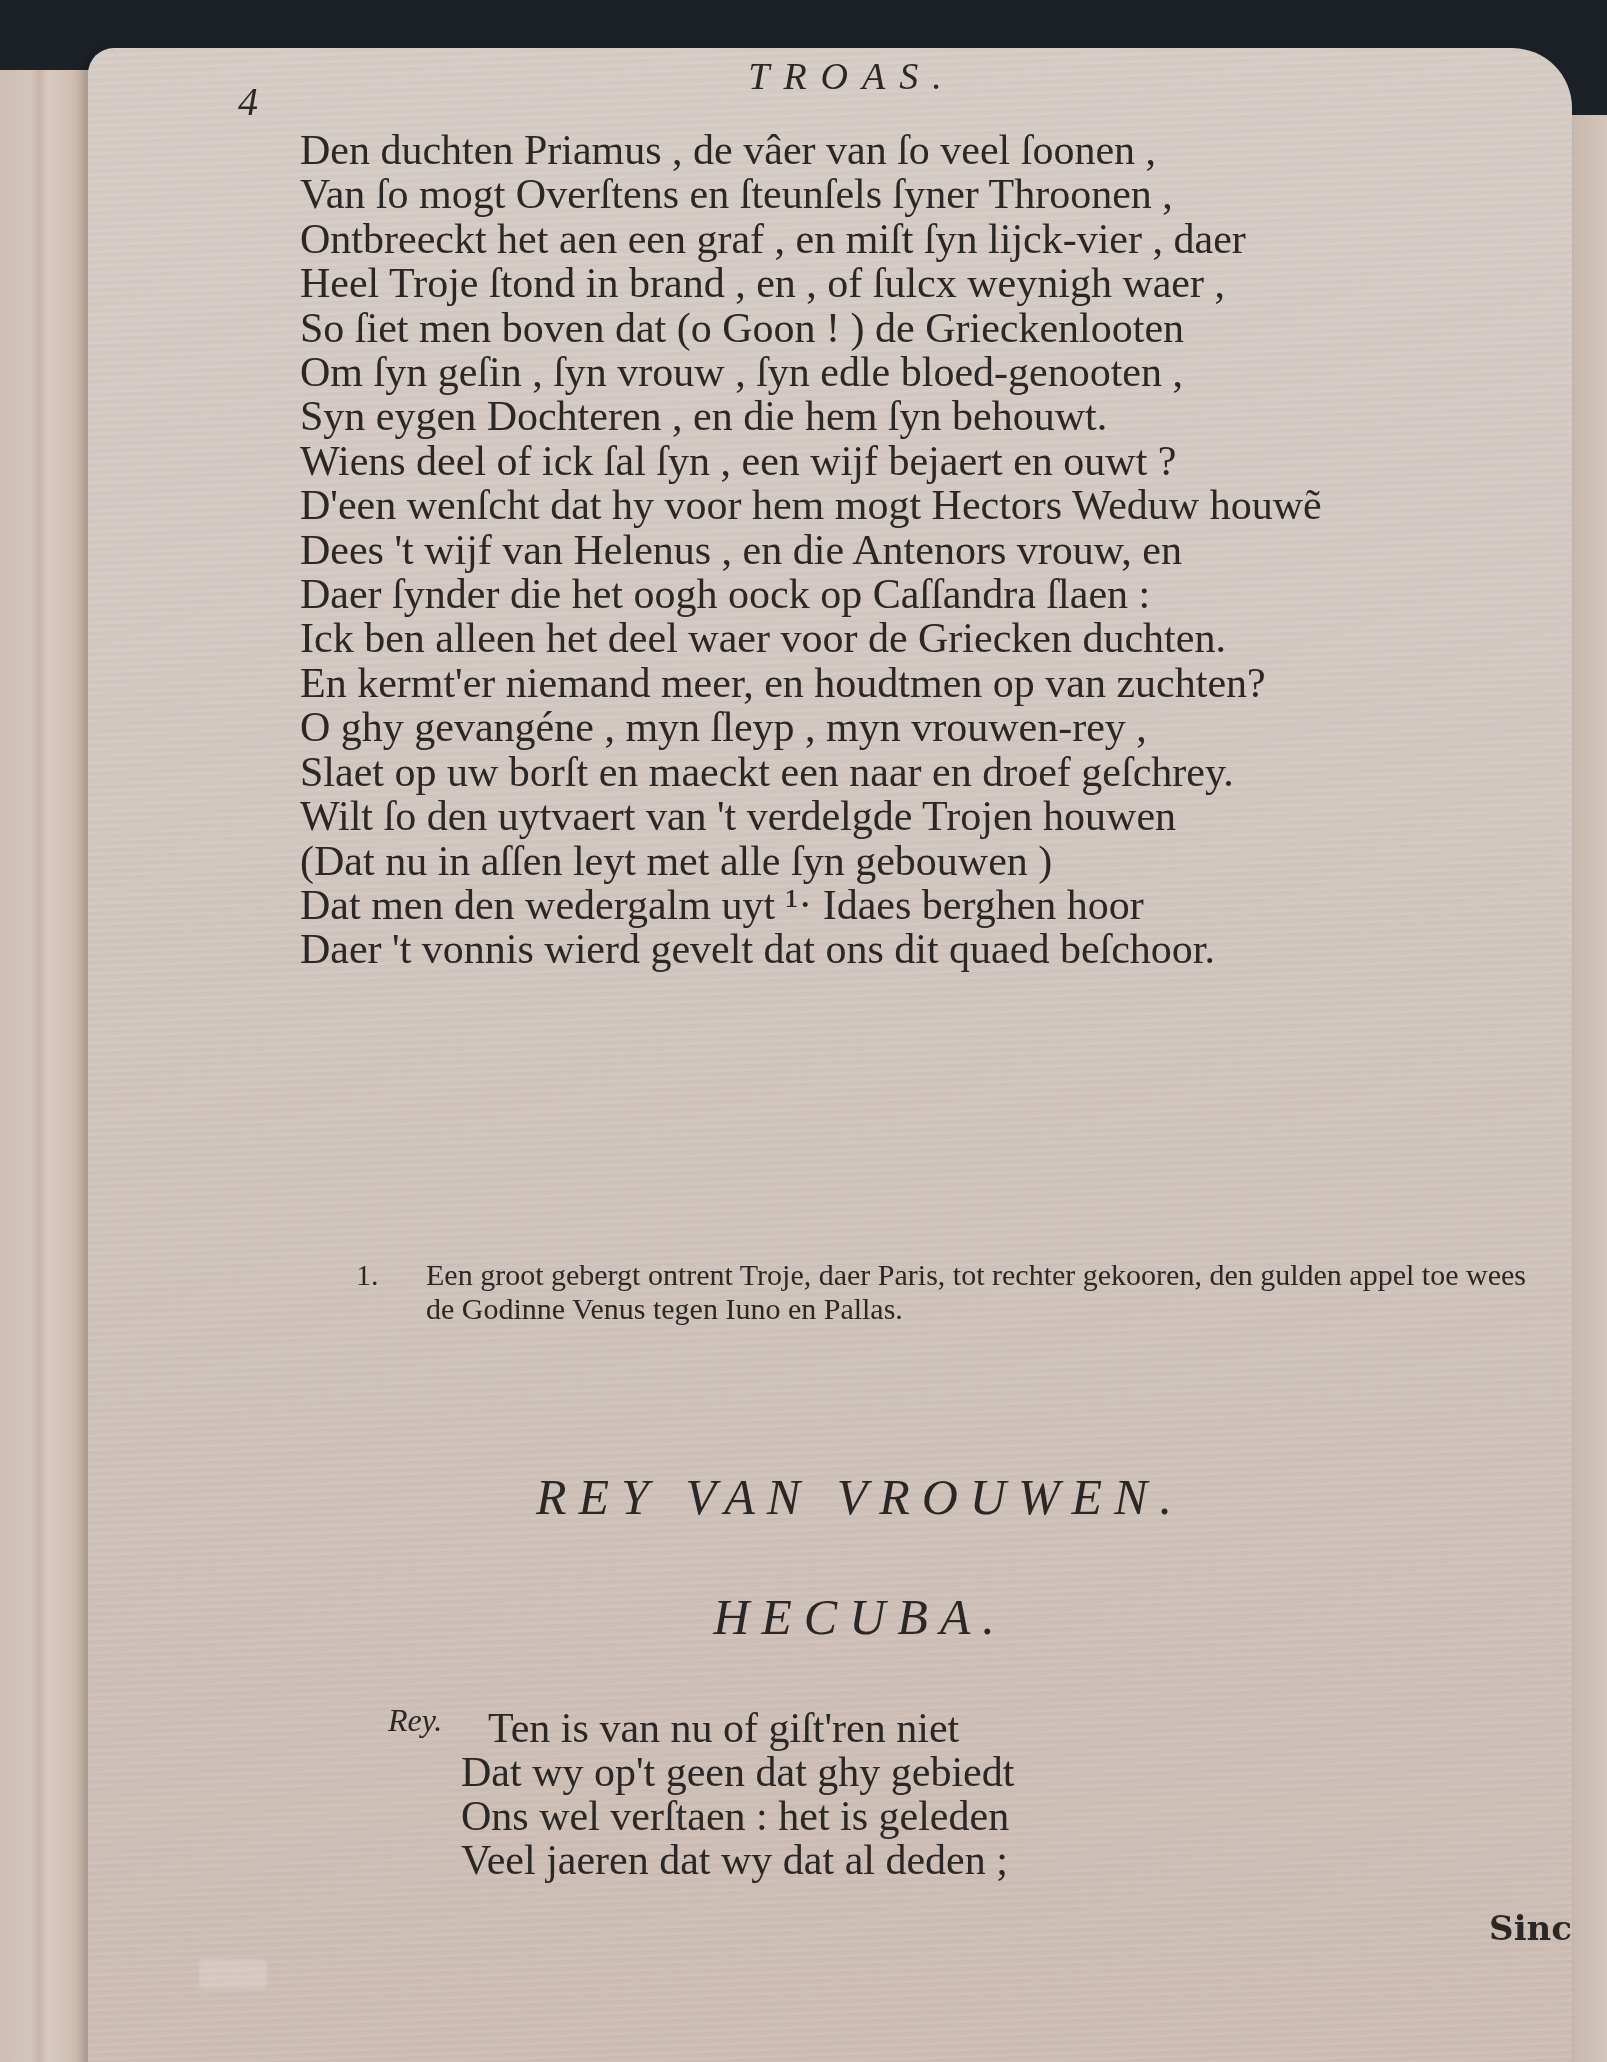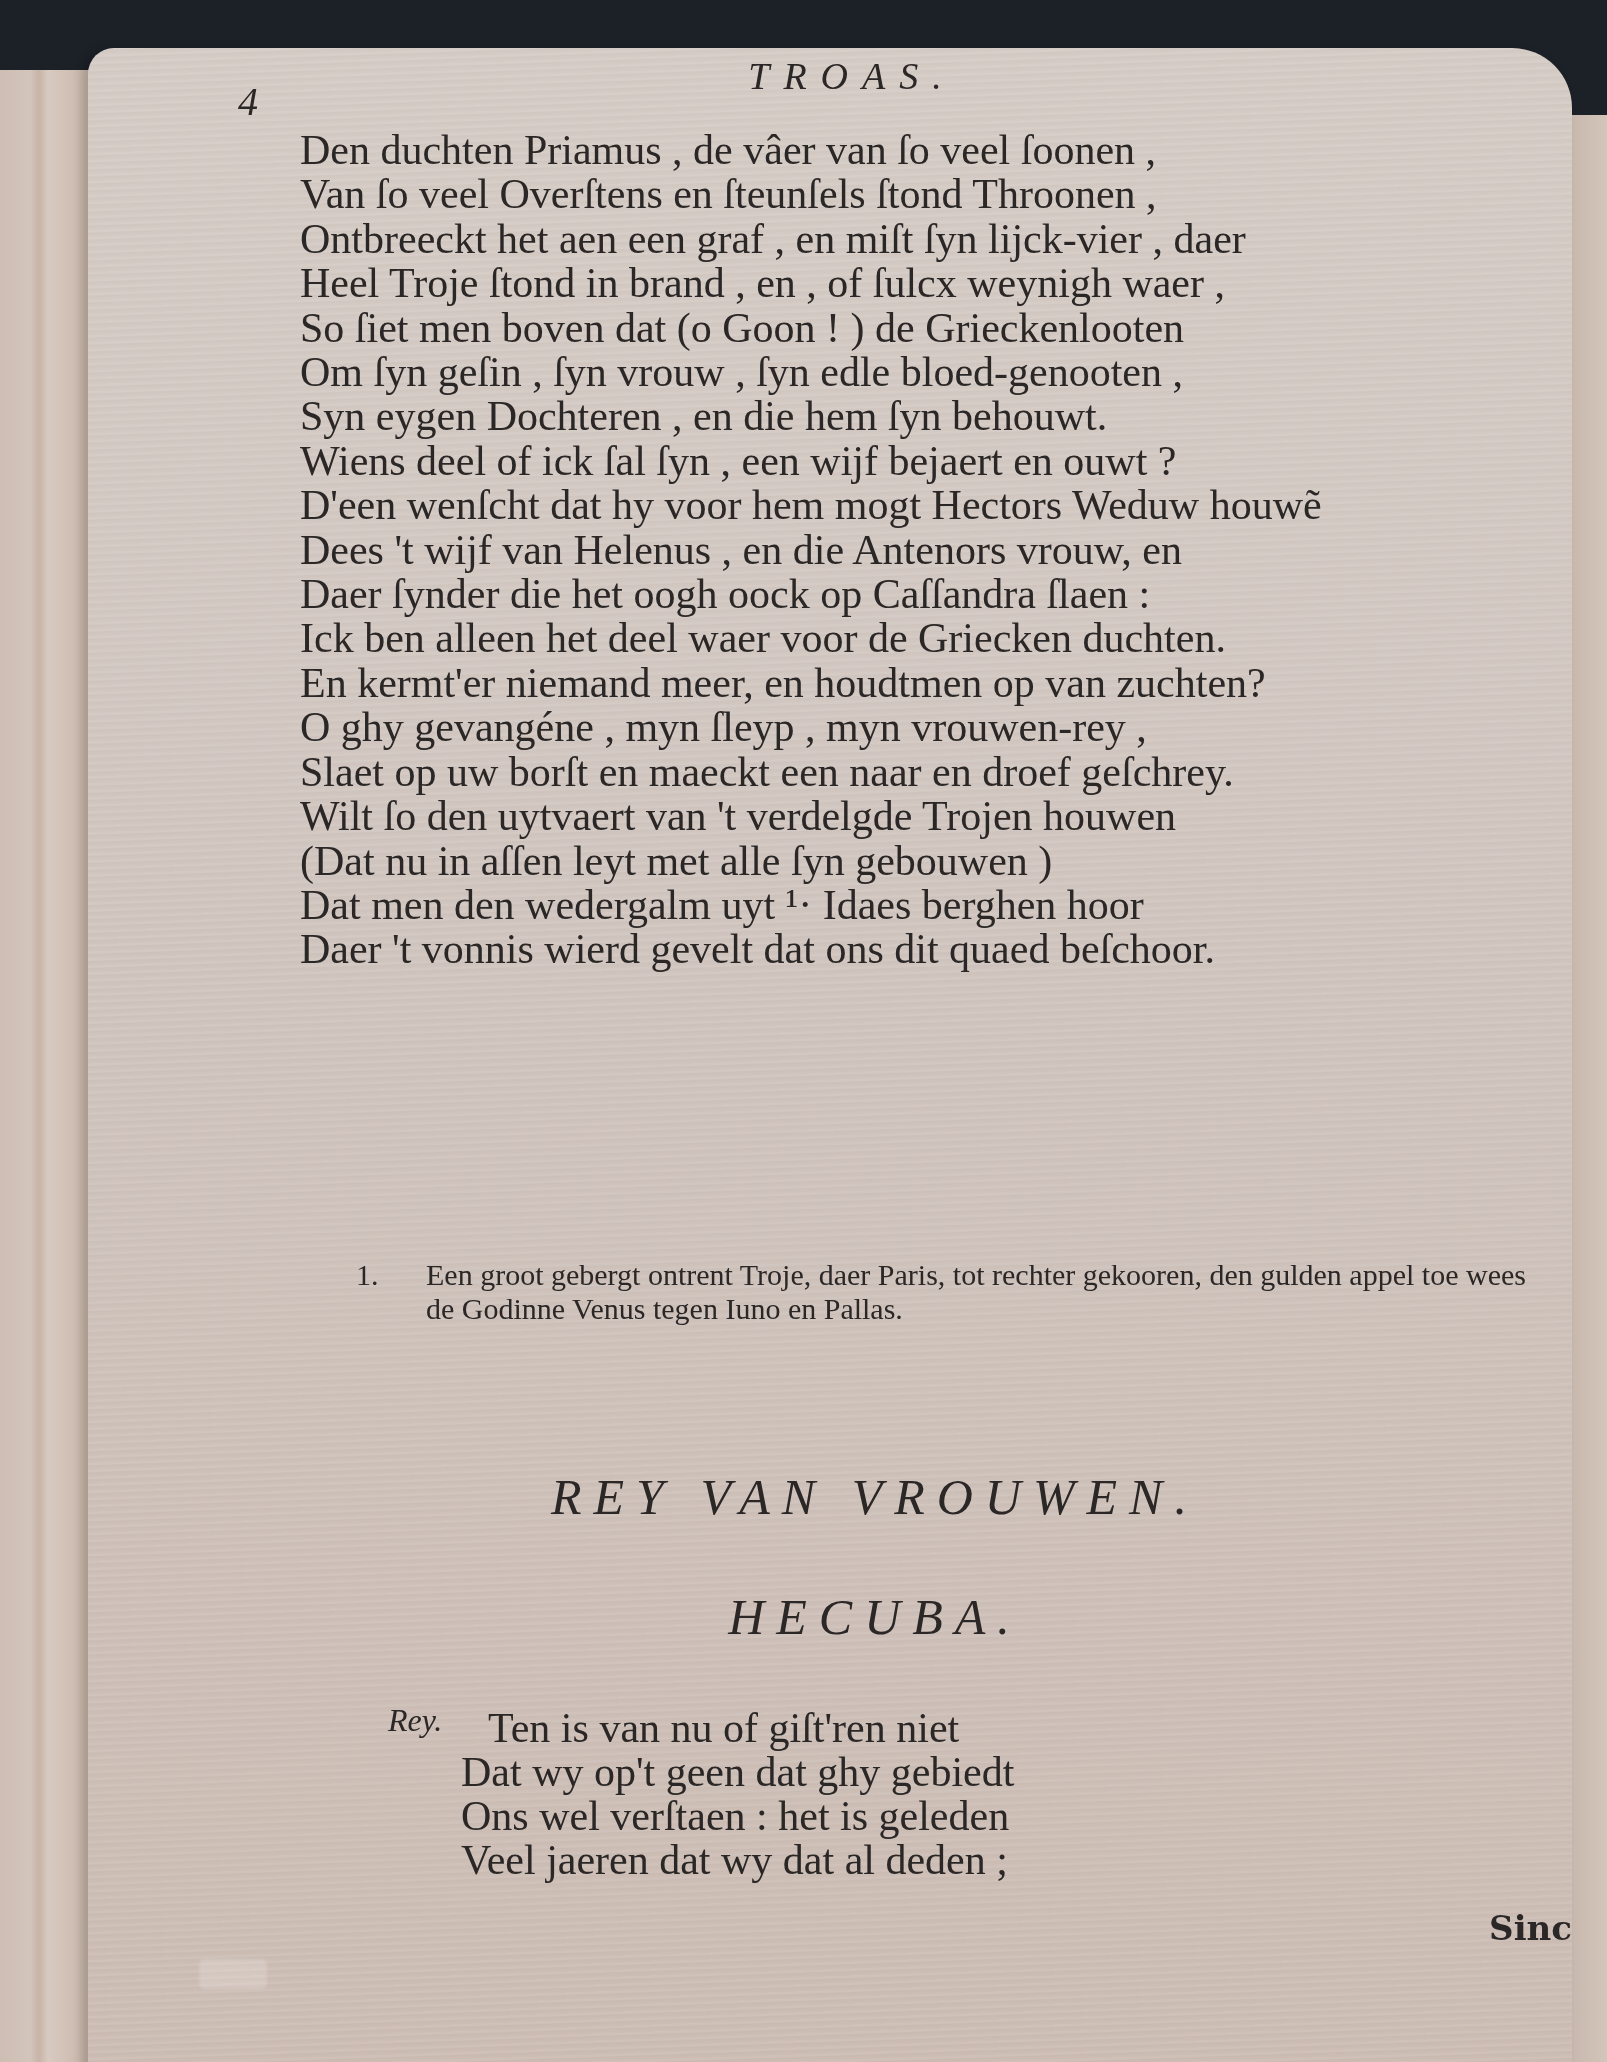--- a/index.html
+++ b/index.html
@@ -109,21 +109,21 @@
       left: -10px;
       top: 0;
     }
     .footnote .fn-text {
       display: block;
       padding-left: 60px;
       text-indent: 0;
     }
     .section-heading {
       position: absolute;
-      left: 15px;
+      left: 0;
       width: 100%;
       text-align: center;
       font-style: italic;
       letter-spacing: 12px;
       padding-left: 60px;
       box-sizing: border-box;
     }
     .heading-1 {
       top: 1420px;
       font-size: 50px;
@@ -184,21 +184,21 @@
 
 <div class="under-page"></div>
 <div class="next-page"></div>
 
 <div class="page">
   <div class="page-number">4</div>
   <div class="running-head">TROAS.</div>
 
   <ul class="verse">
     <li>Den duchten Priamus , de vâer van ſo veel ſoonen ,</li>
-    <li>Van ſo veel Overſtens en ſteunſels ſtond Throonen ,</li>
+    <li>Van ſo mogt Overſtens en ſteunſels ſyner Throonen ,</li>
     <li>Ontbreeckt het aen een graf , en miſt ſyn lijck-vier , daer</li>
     <li>Heel Troje ſtond in brand , en , of ſulcx weynigh waer ,</li>
     <li>So ſiet men boven dat (o Goon ! ) de Grieckenlooten</li>
     <li>Om ſyn geſin , ſyn vrouw , ſyn edle bloed-genooten ,</li>
     <li>Syn eygen Dochteren , en die hem ſyn behouwt.</li>
     <li>Wiens deel of ick ſal ſyn , een wijf bejaert en ouwt ?</li>
     <li>D'een wenſcht dat hy voor hem mogt Hectors Weduw houwẽ</li>
     <li>Dees 't wijf van Helenus , en die Antenors vrouw, en</li>
     <li>Daer ſynder die het oogh oock op Caſſandra ſlaen :</li>
     <li>Ick ben alleen het deel waer voor de Griecken duchten.</li>

